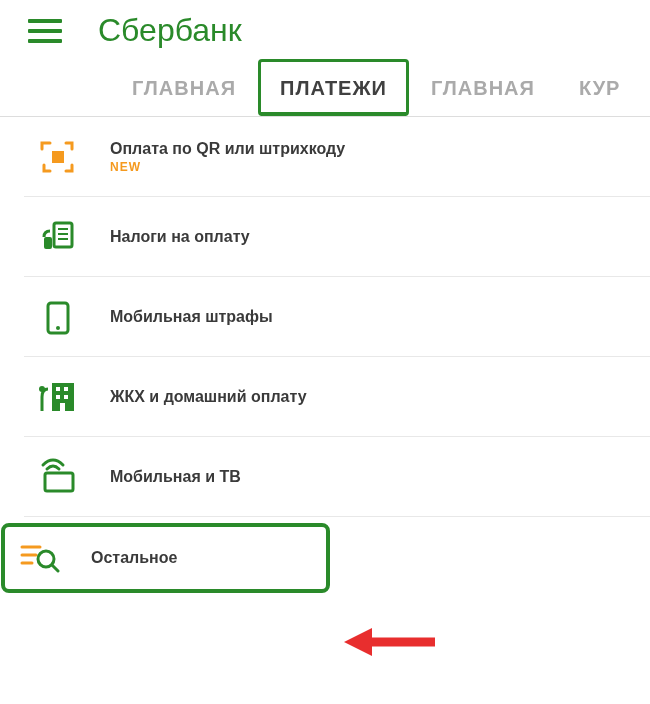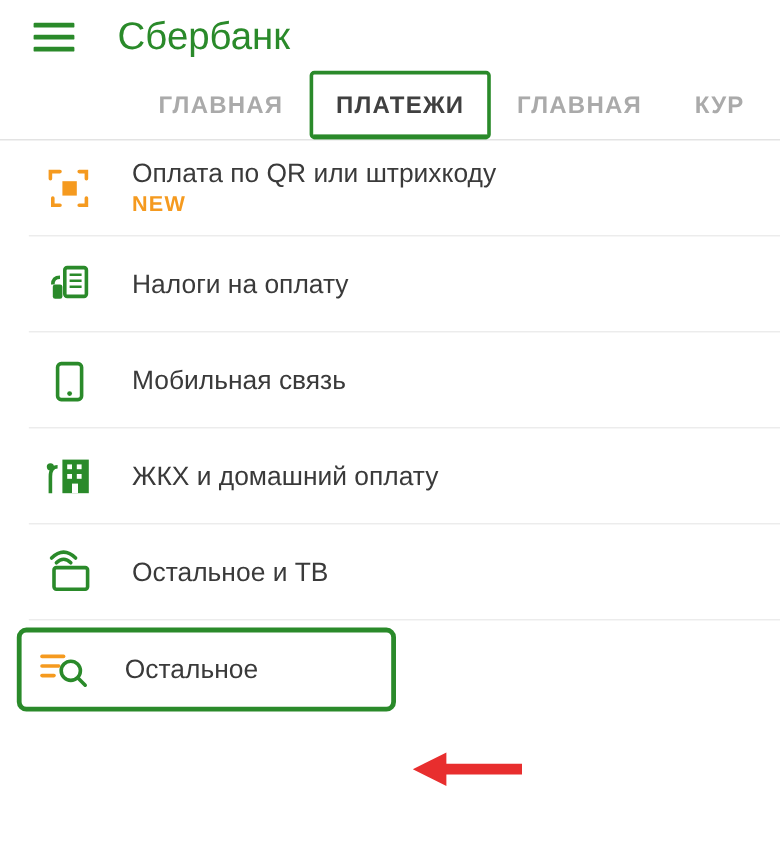--- a/index.html
+++ b/index.html
@@ -82,34 +82,34 @@
     align-items: center;
     justify-content: center;
     flex-shrink: 0;
   }
   .item-body {
     padding: 14px 10px 14px 18px;
     flex: 1;
   }
   .item-label {
     color: #3a3a3a;
-    font-size: 22px;
-    font-weight: 400;
+    font-size: 16px;
+    font-weight: 700;
   }
   .item-badge {
     color: #f59a1f;
-    font-size: 18px;
+    font-size: 12px;
     font-weight: 600;
     letter-spacing: 1px;
     margin-top: 2px;
   }
   .item.highlighted {
     border: 4px solid #2a8a2a;
     border-radius: 8px;
-    margin: 6px 320px 6px 14px;
+    margin: 6px 320px 6px 1px;
     min-height: 70px;
     border-bottom: 4px solid #2a8a2a;
   }
   .arrow-annotation {
     position: absolute;
     left: 340px;
     bottom: 38px;
   }
 </style>
 </head>
@@ -168,21 +168,21 @@
   </div>
 
   <div class="item">
     <div class="item-icon">
       <svg width="40" height="40" viewBox="0 0 40 40">
         <rect x="10" y="6" width="20" height="30" rx="3" fill="none" stroke="#2a8a2a" stroke-width="3"></rect>
         <circle cx="20" cy="31" r="2" fill="#2a8a2a"></circle>
       </svg>
     </div>
     <div class="item-body">
-      <div class="item-label">Мобильная связь</div>
+      <div class="item-label">Мобильная штрафы</div>
     </div>
   </div>
 
   <div class="item">
     <div class="item-icon">
       <svg width="44" height="40" viewBox="0 0 44 40">
         <rect x="16" y="6" width="22" height="28" fill="#2a8a2a"></rect>
         <rect x="20" y="10" width="4" height="4" fill="#fff"></rect>
         <rect x="28" y="10" width="4" height="4" fill="#fff"></rect>
         <rect x="20" y="18" width="4" height="4" fill="#fff"></rect>
@@ -199,21 +199,21 @@
 
   <div class="item">
     <div class="item-icon">
       <svg width="42" height="40" viewBox="0 0 42 40">
         <rect x="8" y="16" width="28" height="18" rx="2" fill="none" stroke="#2a8a2a" stroke-width="3"></rect>
         <path d="M10 12 Q16 6 22 12" stroke="#2a8a2a" stroke-width="3" fill="none" stroke-linecap="round"></path>
         <path d="M6 8 Q16 -2 26 8" stroke="#2a8a2a" stroke-width="3" fill="none" stroke-linecap="round"></path>
       </svg>
     </div>
     <div class="item-body">
-      <div class="item-label">Остальное и ТВ</div>
+      <div class="item-label">Мобильная и ТВ</div>
     </div>
   </div>
 
 
   <div class="item highlighted">
     <div class="item-icon">
       <svg width="42" height="38" viewBox="0 0 42 38">
         <line x1="4" y1="8" x2="22" y2="8" stroke="#f59a1f" stroke-width="3" stroke-linecap="round"></line>
         <line x1="4" y1="16" x2="18" y2="16" stroke="#f59a1f" stroke-width="3" stroke-linecap="round"></line>
         <line x1="4" y1="24" x2="14" y2="24" stroke="#f59a1f" stroke-width="3" stroke-linecap="round"></line>

